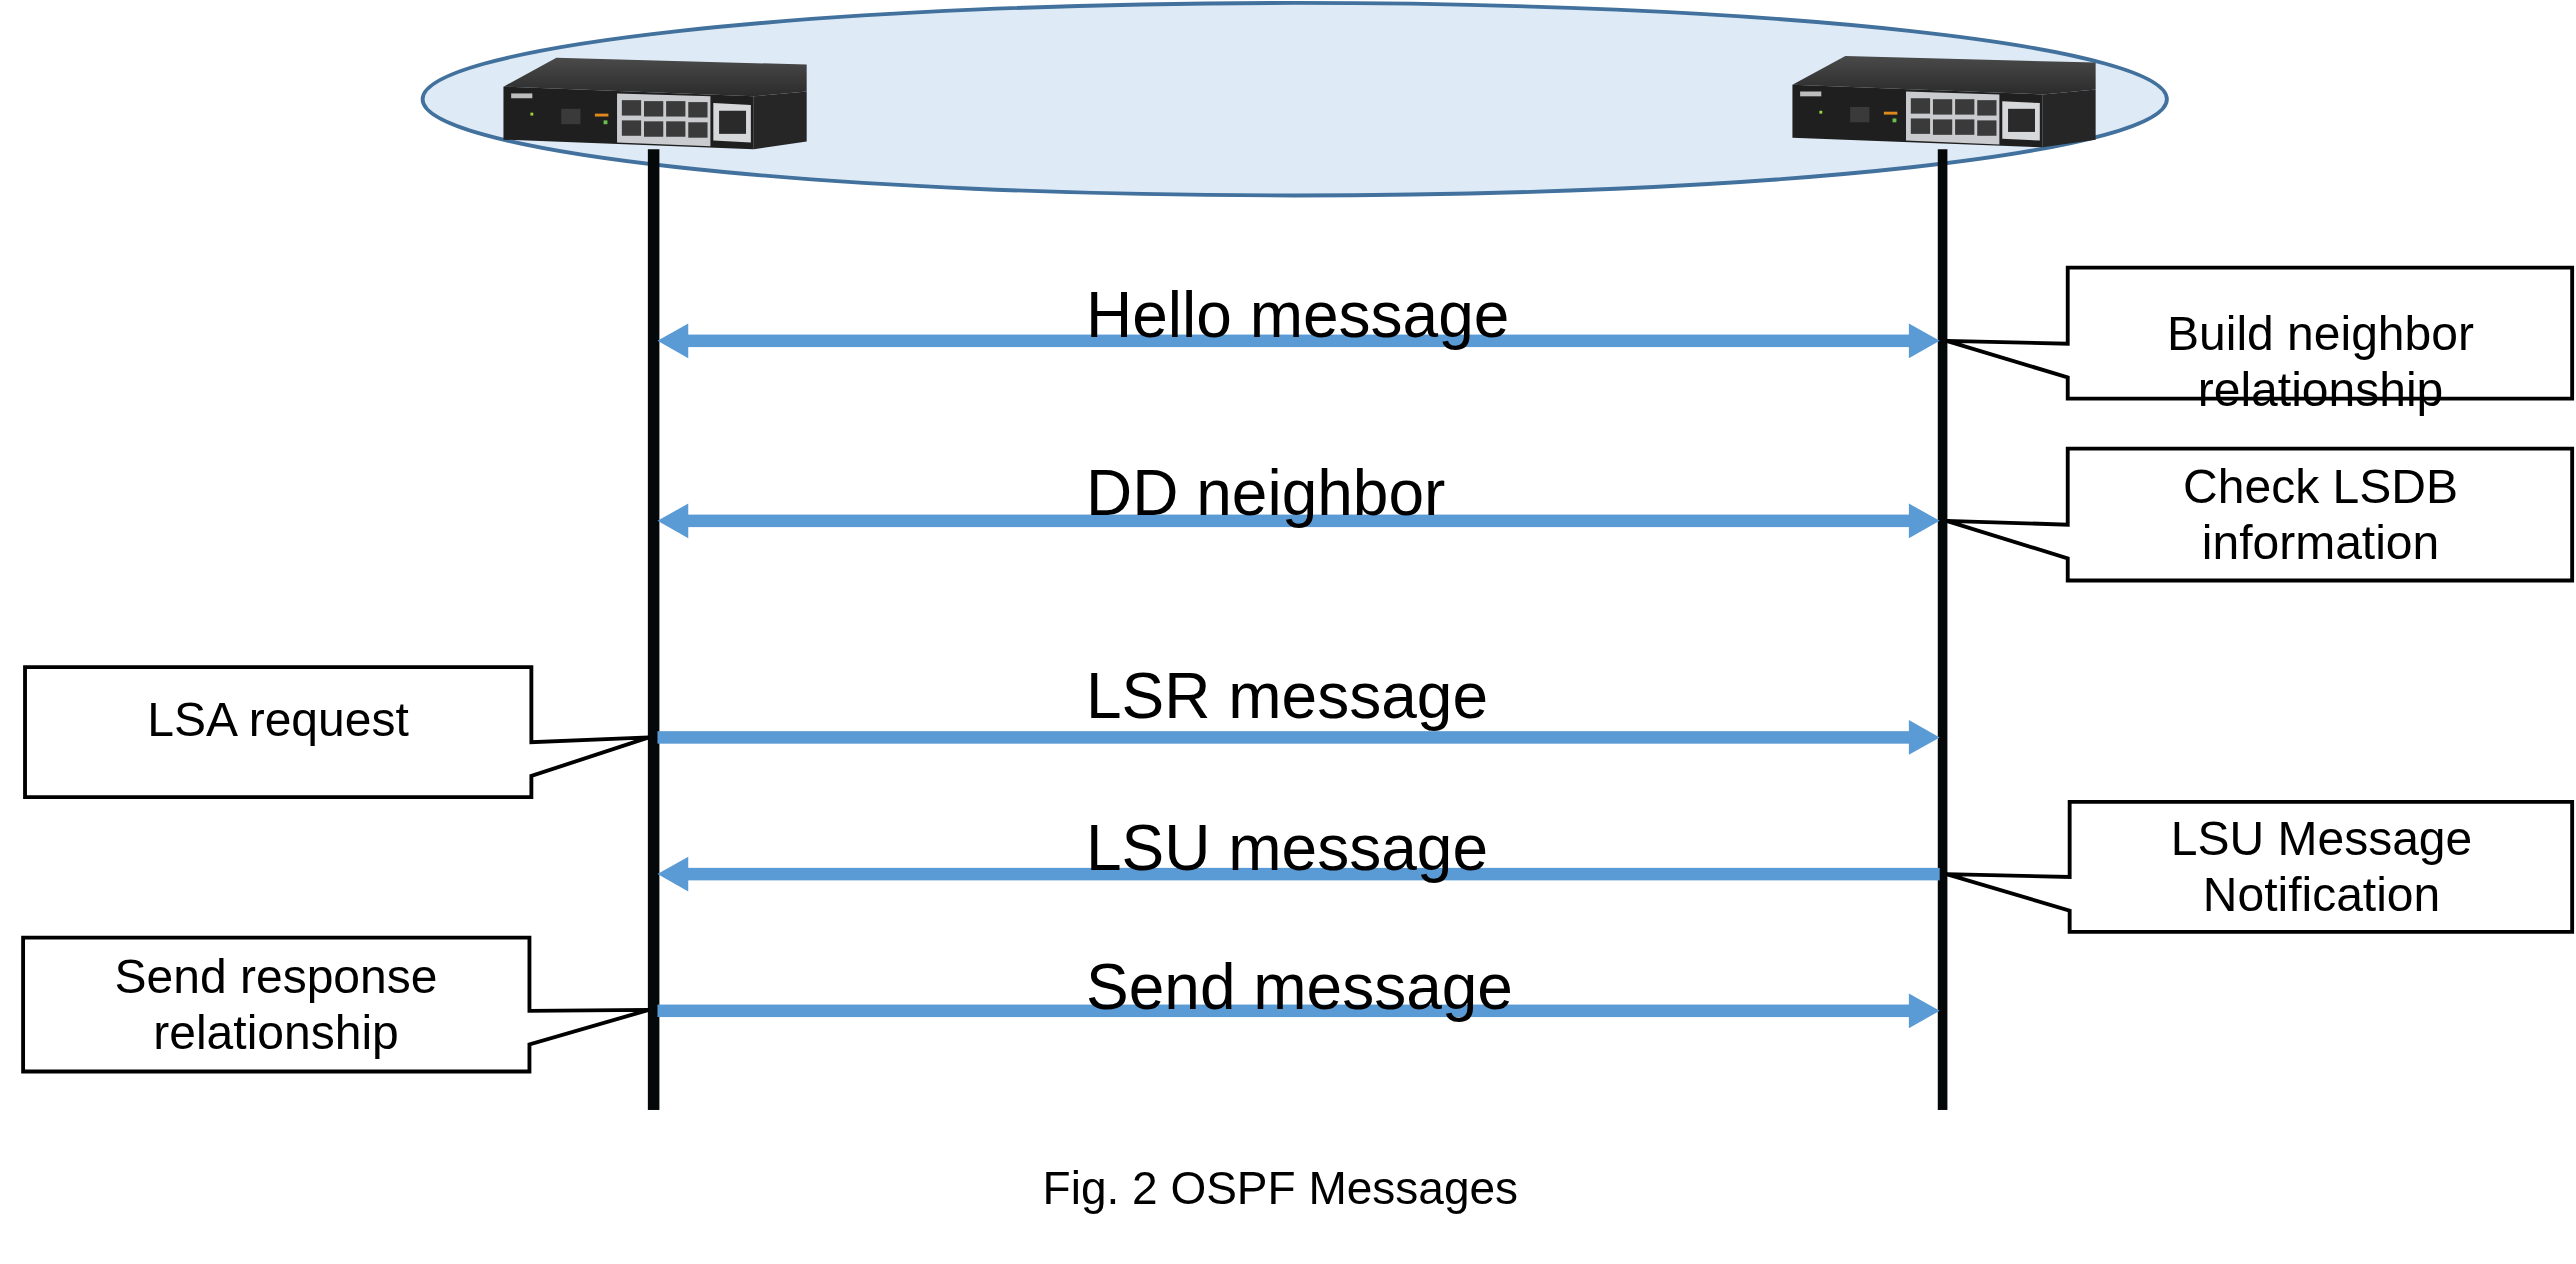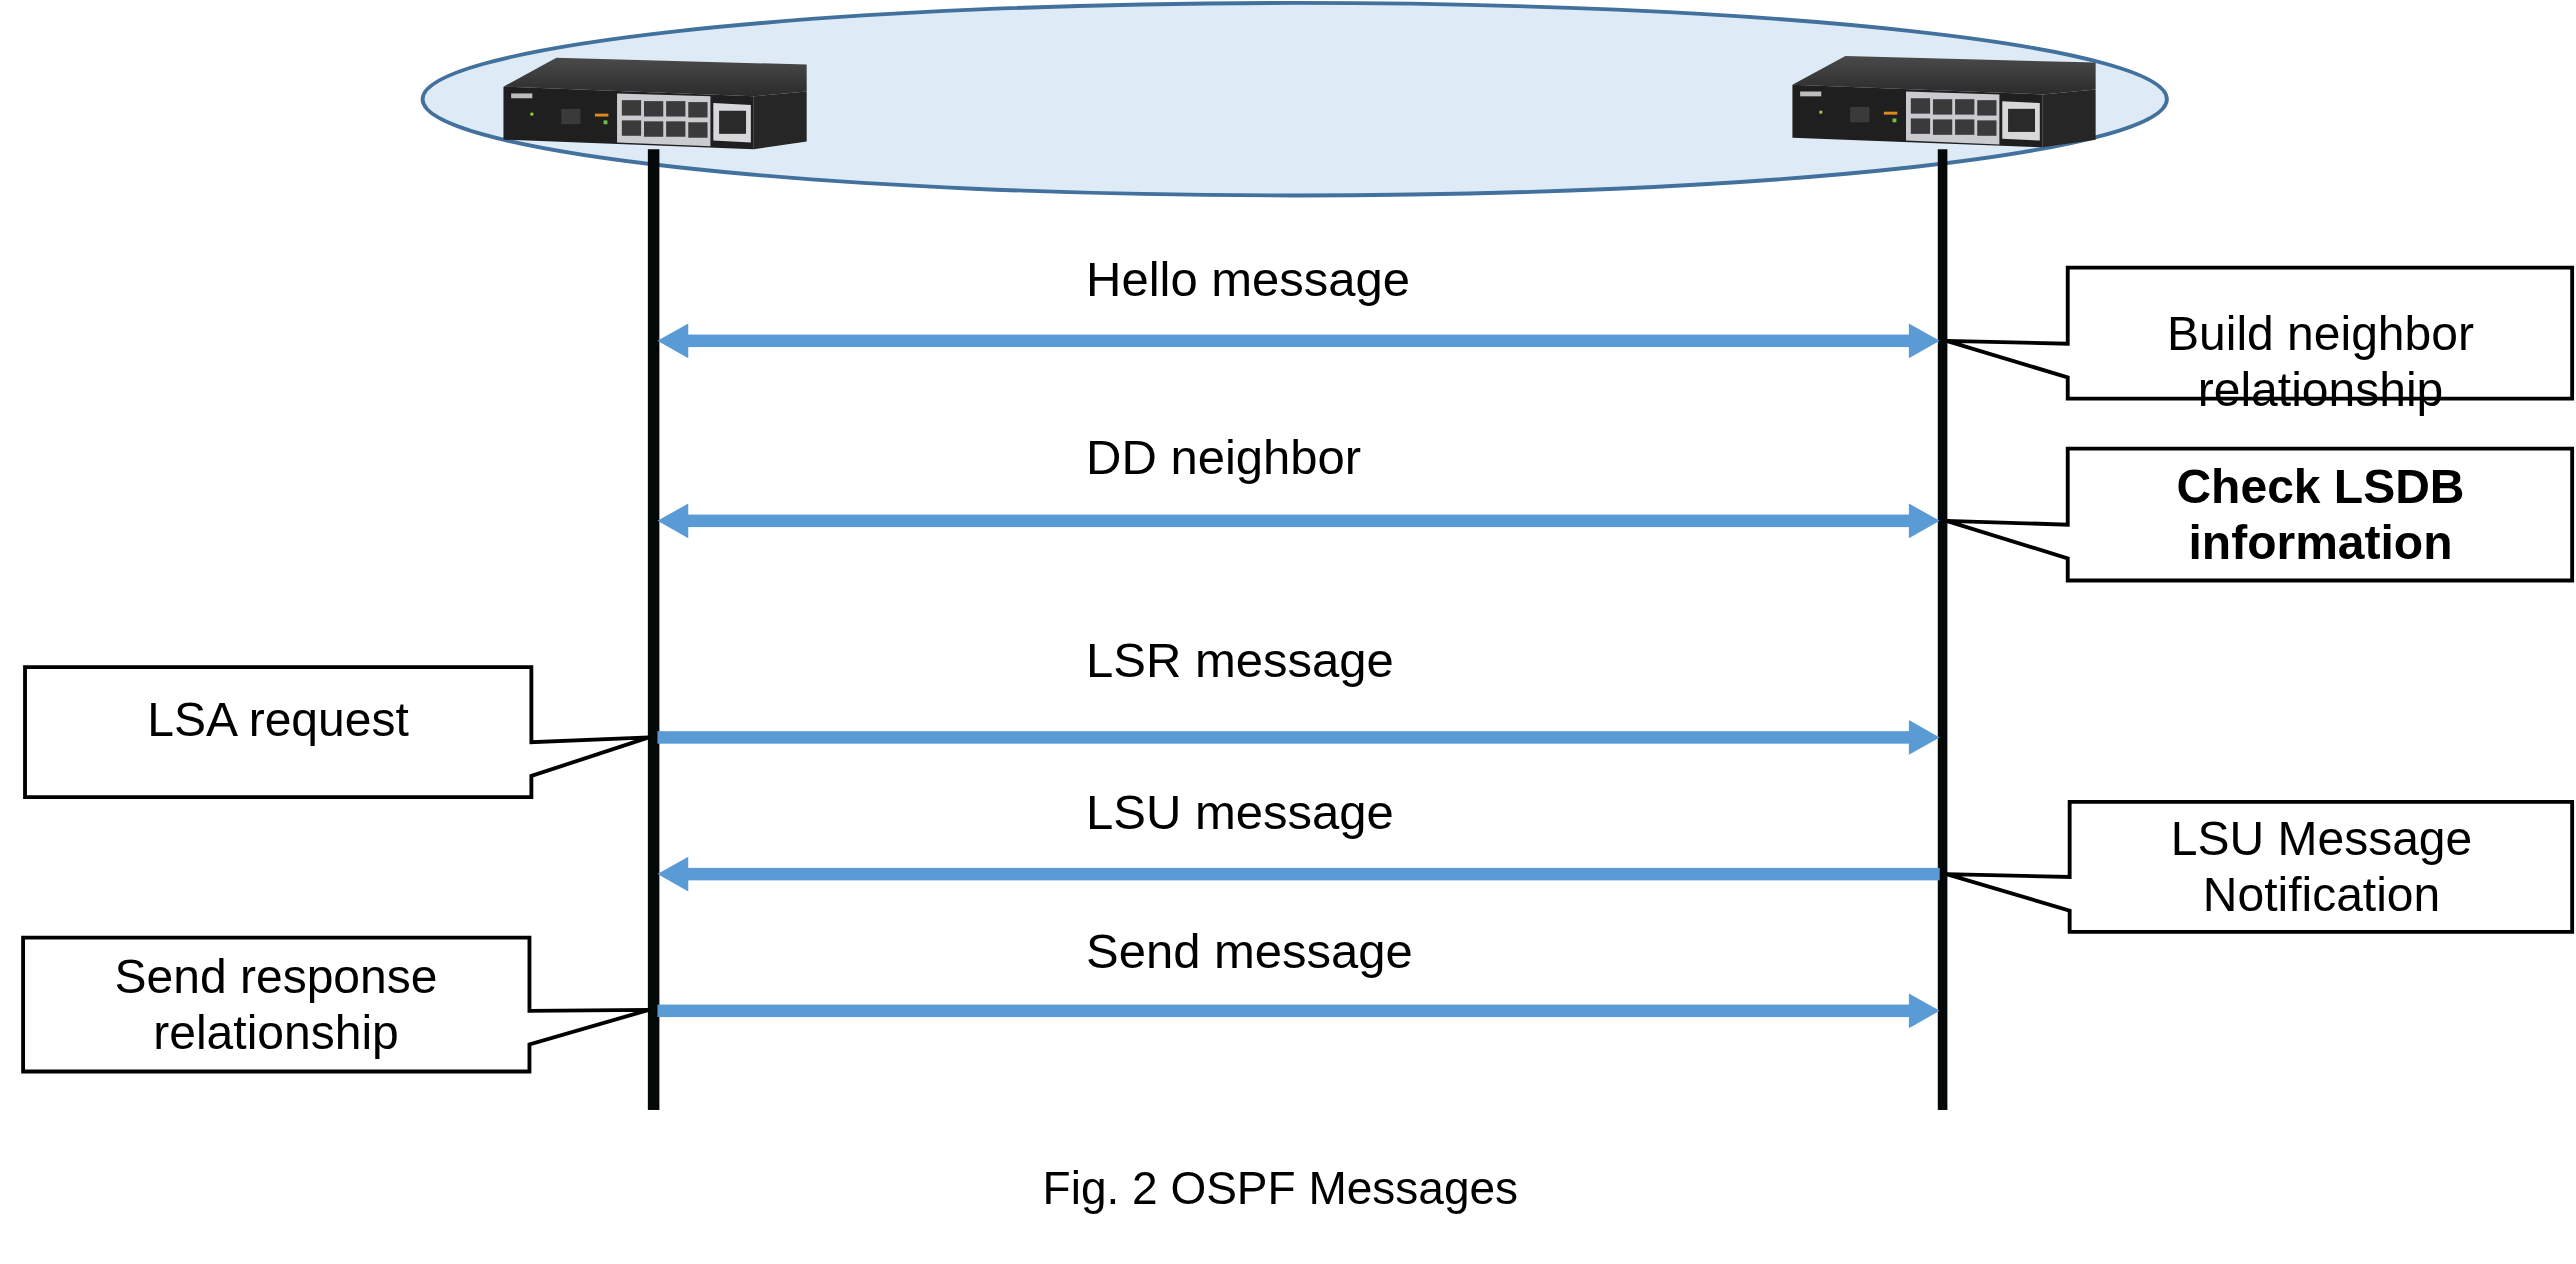--- a/index.html
+++ b/index.html
@@ -1,19 +1,19 @@
 <!DOCTYPE html>
 <html><head>
 <meta charset="utf-8">
 <style>
   html, body { margin: 0; padding: 0; background: #ffffff; }
   body { width: 2576px; height: 1265px; position: relative; overflow: hidden;
          font-family: "Liberation Sans", sans-serif; color: #000; }
   #diagram { position: absolute; left: 0; top: 0; width: 2576px; height: 1265px; }
-  .msg-label { position: absolute; font-size: 49px; line-height: 1; white-space: nowrap; left: 1086px; }
+  .msg-label { position: absolute; font-size: 64px; line-height: 1; white-space: nowrap; left: 1086px; margin-top: 28px; }
   .callout-text { position: absolute; display: flex; align-items: center; justify-content: center;
                   text-align: center; font-size: 48px; line-height: 56px; white-space: pre-line; }
   .caption { position: absolute; left: 0; width: 2576px; top: 1165px; text-align: center;
              font-size: 46px; line-height: 1; padding-left: 0; }
   .caption span { position: relative; left: -7.7px; }
 </style>
 </head>
 <body>
 
 <svg id="diagram" width="2576" height="1265" viewBox="0 0 2676 1314" xmlns="http://www.w3.org/2000/svg">
@@ -103,21 +103,21 @@
 </svg>
 
 <div class="msg-label" style="top:255px;">Hello message</div>
 <div class="msg-label" style="top:433px;">DD neighbor</div>
 <div class="msg-label" style="top:636px;">LSR message</div>
 <div class="msg-label" style="top:788px;">LSU message</div>
 <div class="msg-label" style="top:927px;">Send message</div>
 
 <div class="callout-text" style="left:2070px; top:270px; width:501px; height:127px;margin-top:28px;">Build neighbor
 relationship</div>
-<div class="callout-text" style="left:2070px; top:451px; width:501px; height:128px;font-weight:bold;">Check LSDB
+<div class="callout-text" style="left:2070px; top:451px; width:501px; height:128px;">Check LSDB
 information</div>
 <div class="callout-text" style="left:27px; top:669px; width:502px; height:102px;">LSA request</div>
 <div class="callout-text" style="left:2072px; top:804px; width:499px; height:126px;">LSU Message
 Notification</div>
 <div class="callout-text" style="left:25px; top:940px; width:502px; height:130px;">Send response
 relationship</div>
 
 <div class="caption">
   <span>Fig. 2 OSPF Messages</span>
 </div>

